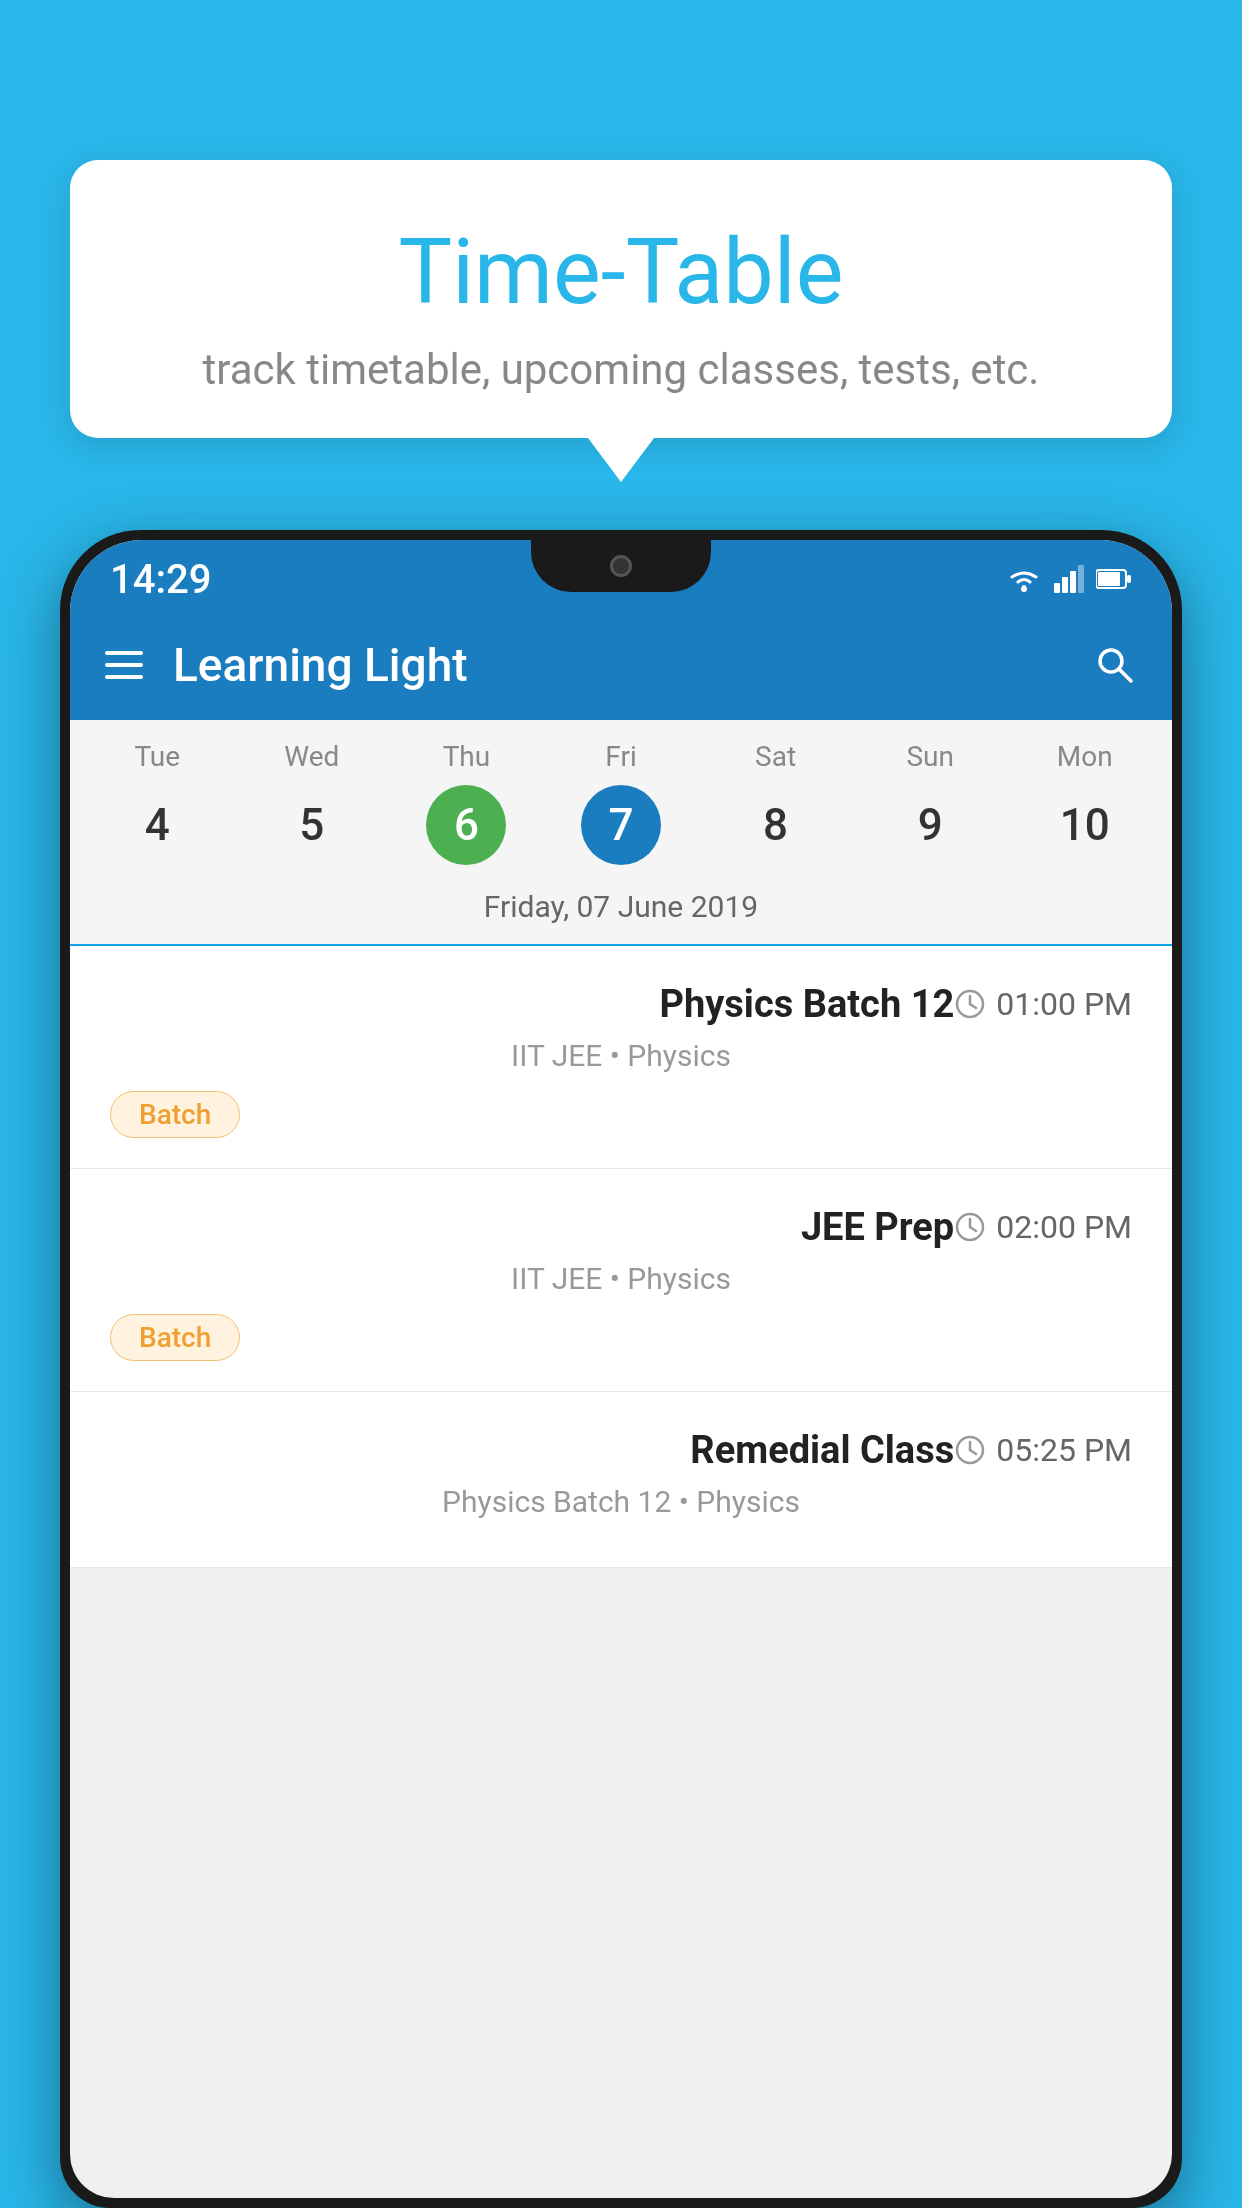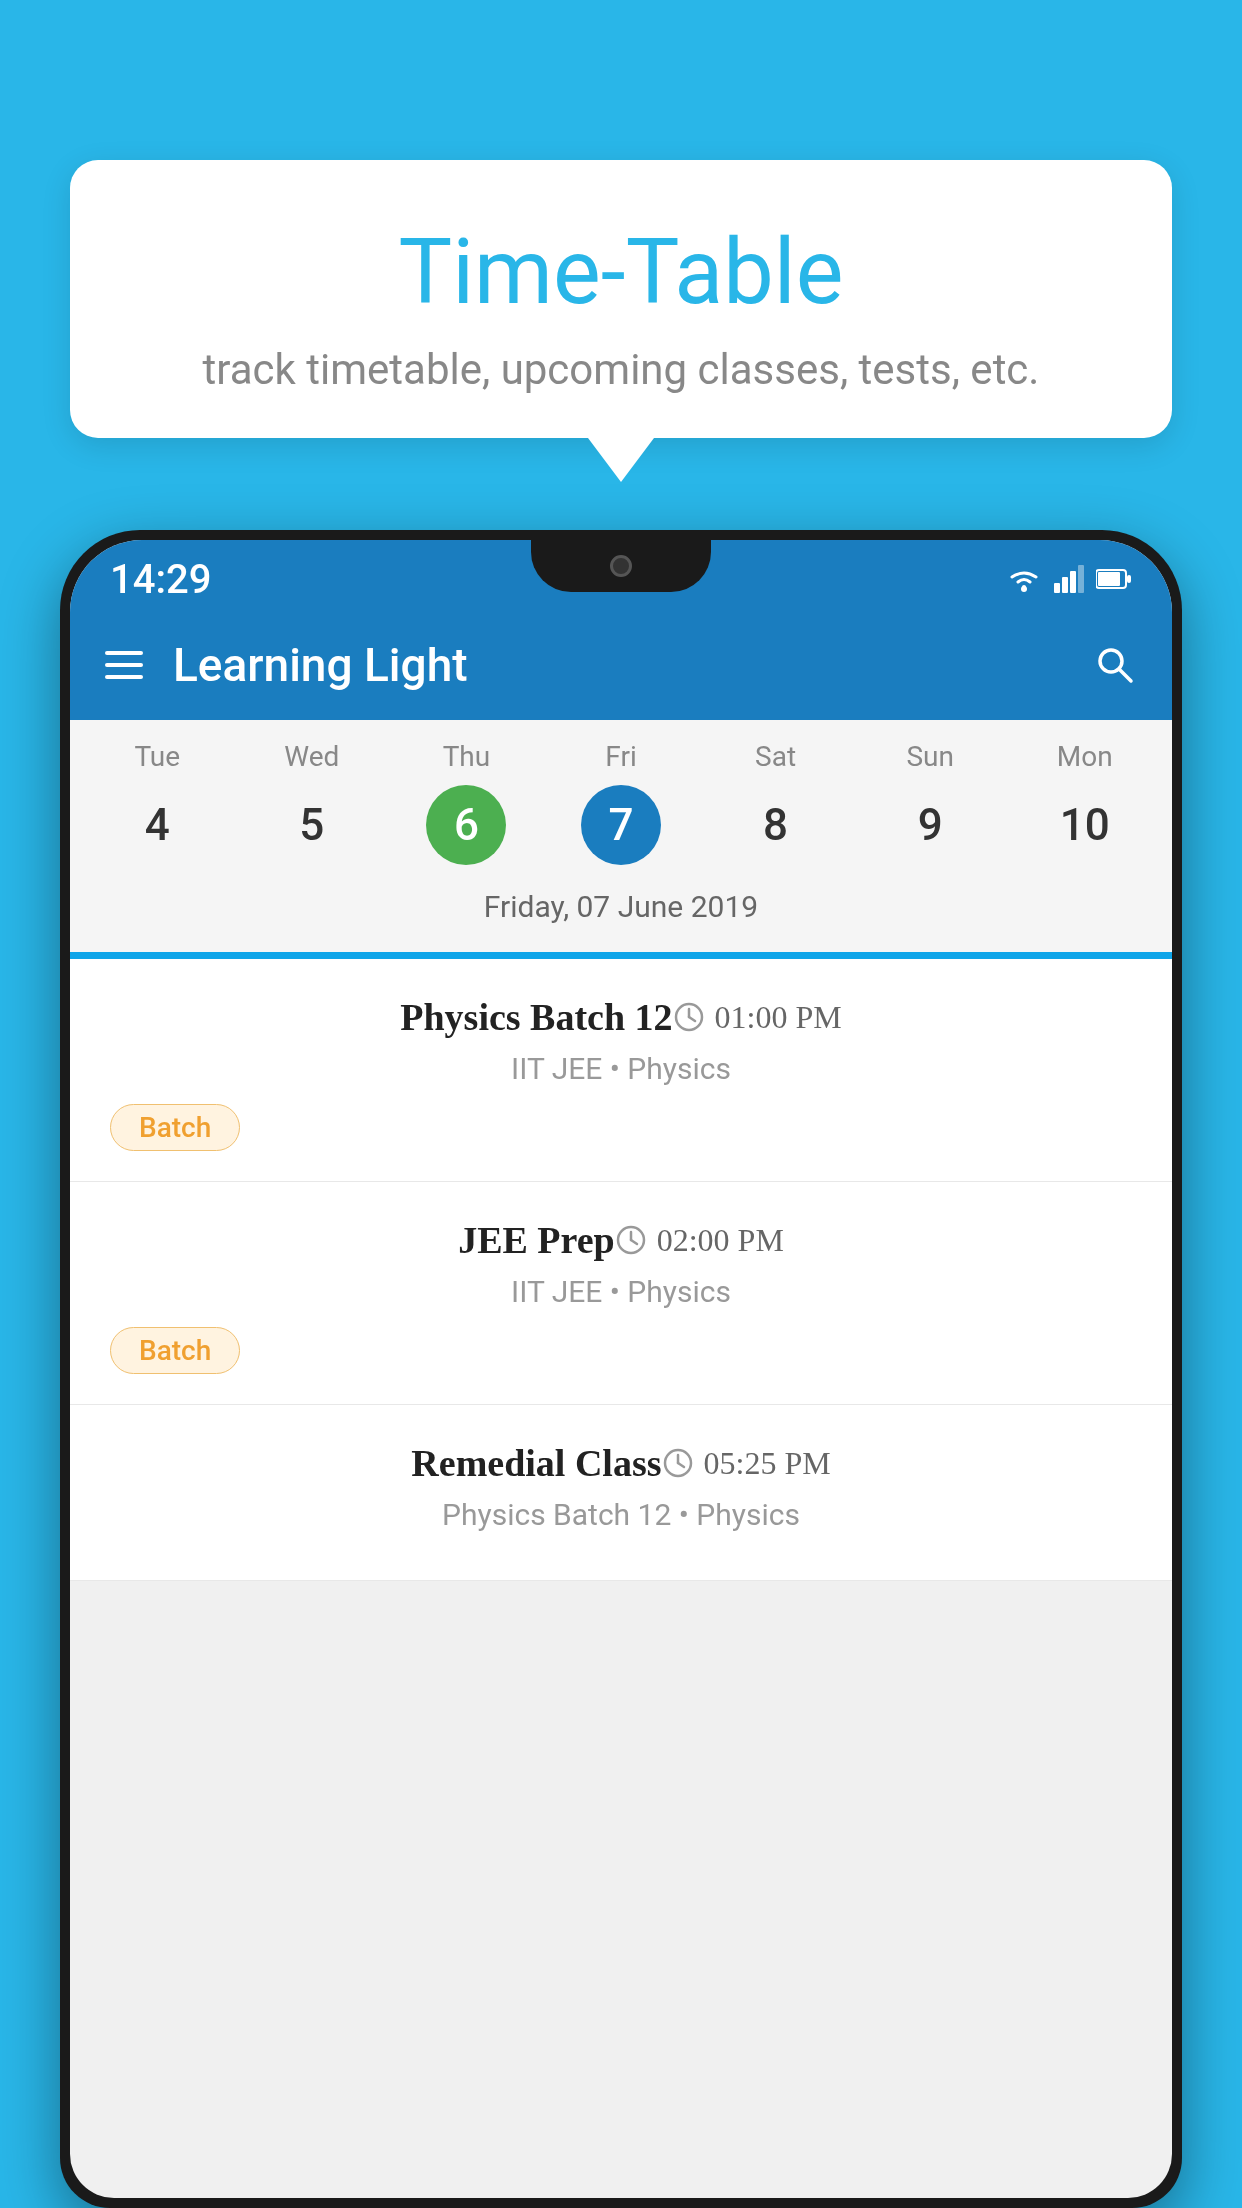--- a/index.html
+++ b/index.html
@@ -207,43 +207,42 @@
 
     .day-num.selected {
       background: #1a7dbf;
       color: white;
     }
 
     .selected-date-label {
       text-align: center;
       font-size: 30px;
       color: #666;
-      padding: 14px 0 28px;
+      padding: 14px 0 20px;
       background: #f5f5f5;
-      border-bottom: 7px solid #0ea5e9;
+      border-bottom: 2px solid #0ea5e9;
     }
 
     
     .schedule-list {
       background: white;
       overflow-y: auto;
     }
 
     .schedule-item {
       padding: 36px 40px 30px;
       border-bottom: 1px solid #e8e8e8;
       background: white;
     }
 
     .schedule-item-header {
       display: flex;
-      justify-content: center;
+      justify-content: flex-end;
       align-items: center;
       margin-bottom: 12px;
-      font-family: Liberation Serif, serif;
     }
 
     .schedule-title {
       font-size: 38px;
       font-weight: 700;
       color: #222;
     }
 
     .schedule-time {
       display: flex;

